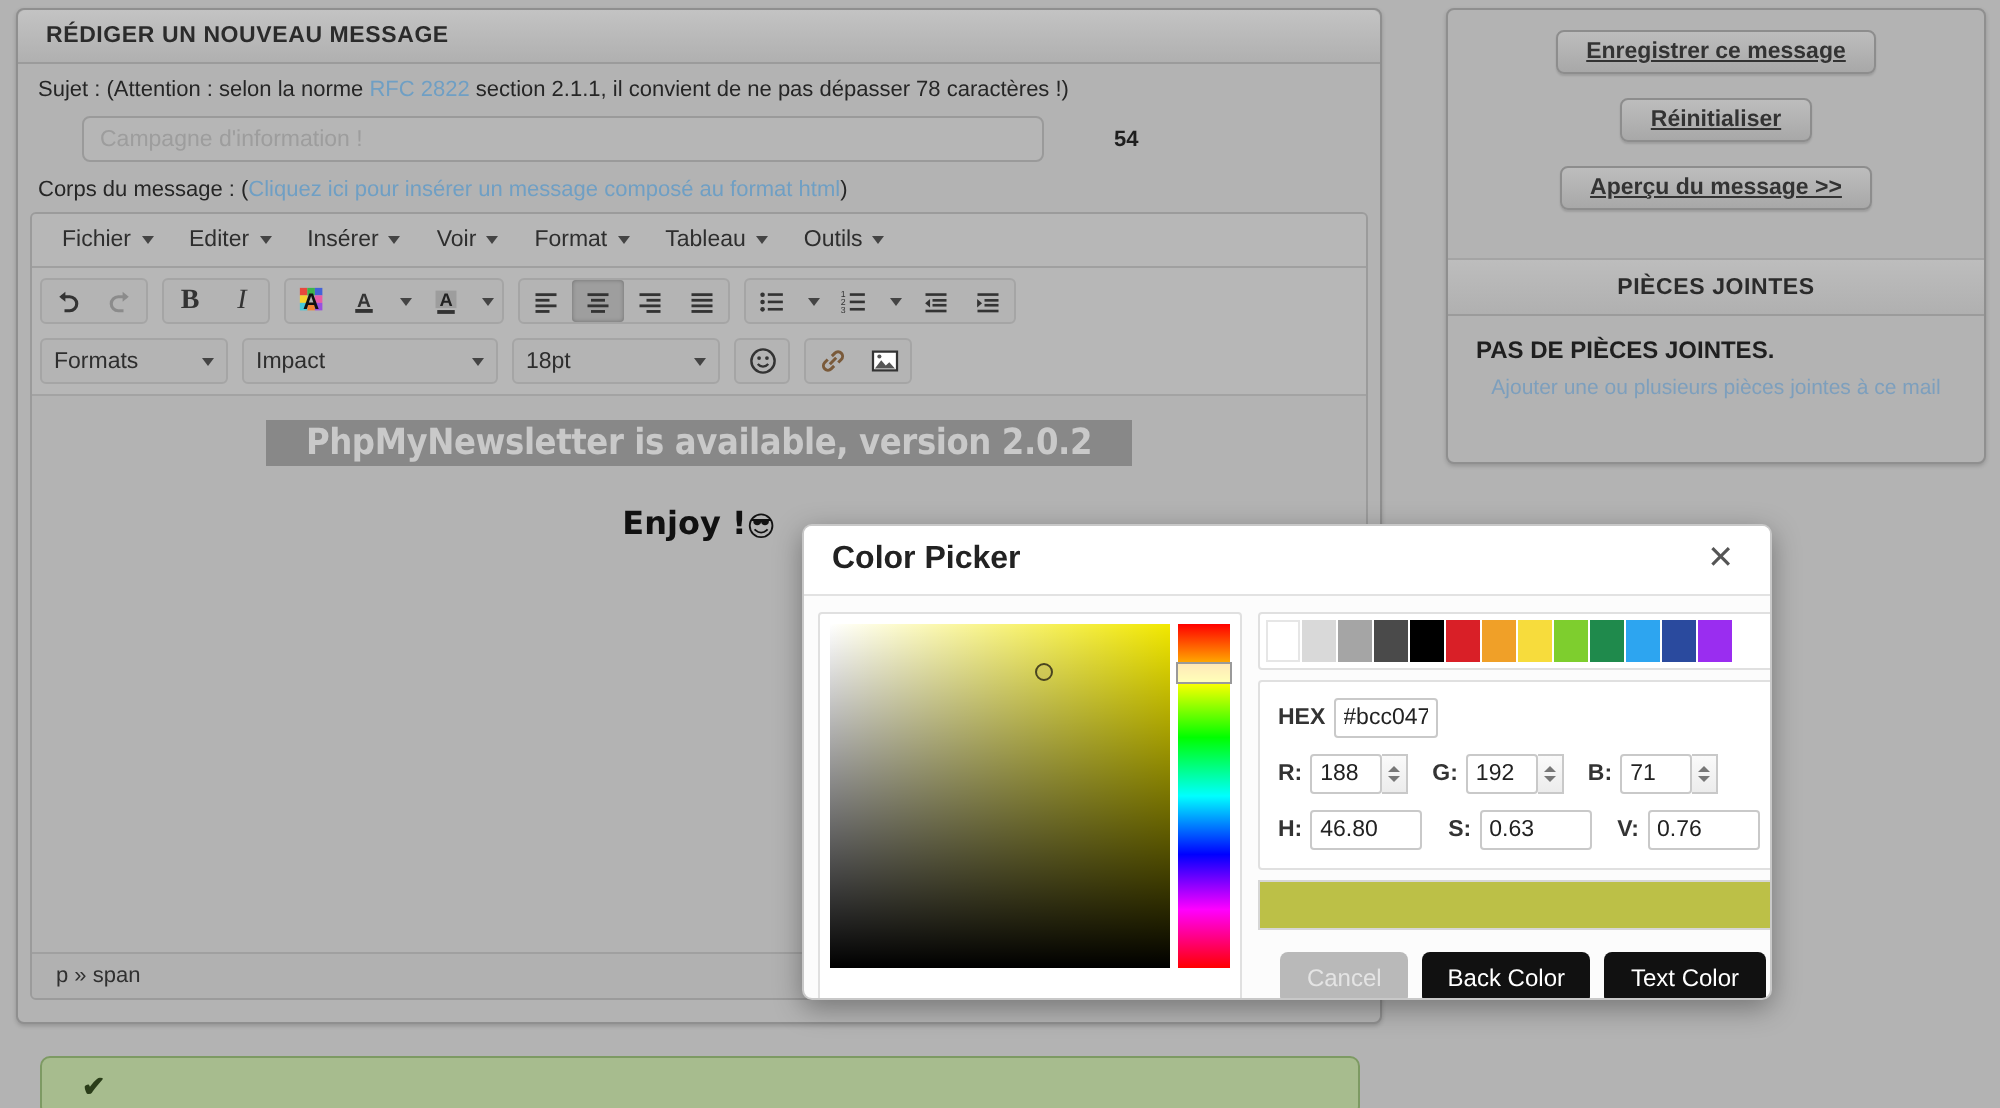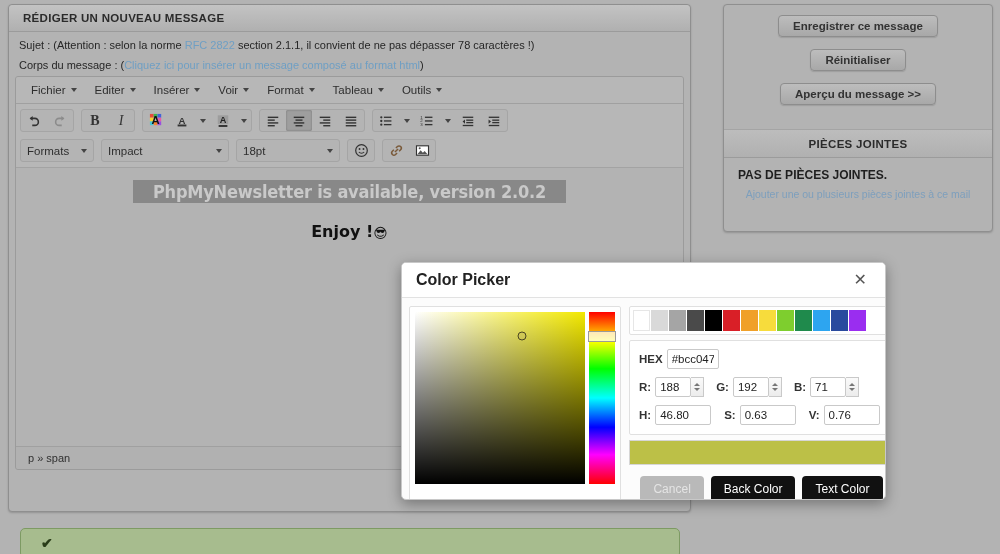--- a/index.html
+++ b/index.html
@@ -128,21 +128,21 @@
     display: flex; align-items: center;
     padding: 0 6px;
     border: 1px solid #a5a5a5;
     border-radius: 3px;
     background: #b4b4b4;
     margin-right: 7px;
     font-size: 11.5px; color: #2e2e2e;
     cursor: pointer;
     justify-content: space-between;
   }
-  .tb-wide.w-formats { width: 74px; }
+  .tb-wide.w-formats { width: 94px; }
   .tb-wide.w-font { width: 128px; }
   .tb-wide.w-size { width: 104px; }
 
   .edit-area {
     flex: 1;
     background: #b3b3b3;
     position: relative;
     overflow: hidden;
   }
   .doc-line1 {
@@ -224,20 +224,21 @@
     margin: 0 auto 12px auto;
     background: linear-gradient(to bottom, #bdbdbd 0%, #a8a8a8 100%);
     border: 1px solid #8d8d8d;
     border-radius: 4px;
     font-family: "Liberation Sans", sans-serif;
     font-size: 11.5px; font-weight: bold;
     color: #333;
     padding: 4px 14px;
     cursor: pointer;
     box-shadow: 0 1px 1px rgba(0,0,0,.12);
+    text-decoration: underline;
   }
   .rp-head2 {
     height: 29px;
     background: linear-gradient(to bottom, #bdbdbd 0%, #b0b0b0 100%);
     border-top: 1px solid #a4a4a4;
     border-bottom: 1px solid #9b9b9b;
     display: flex; align-items: center;
     padding: 0 14px;
     font-weight: bold; font-size: 11.5px; color: #2b2b2b;
     letter-spacing: .3px;
@@ -394,20 +395,24 @@
 
     <div class="panel-head">
       <span class="panel-head-title">RÉDIGER UN NOUVEAU MESSAGE</span>
     </div>
 
     <div class="subject-zone">
       <div class="hint-line">
         <span>Sujet : (Attention : selon la norme </span><a class="hint-link" href="#">RFC 2822</a><span> section 2.1.1, il convient de ne pas dépasser 78 caractères !)</span>
       </div>
 
+      <div class="subject-row">
+        <input class="subject-input" type="text" placeholder="Campagne d'information !" style="">
+        <span class="char-count">54</span>
+      </div>
 
       <div class="body-line">
         <span>Corps du message : (</span><a class="hint-link" href="#">Cliquez ici pour insérer un message composé au format html</a><span>)</span>
       </div>
     </div>
 
     <div class="editor">
 
       <div class="menubar">
         <div class="menu-item">

